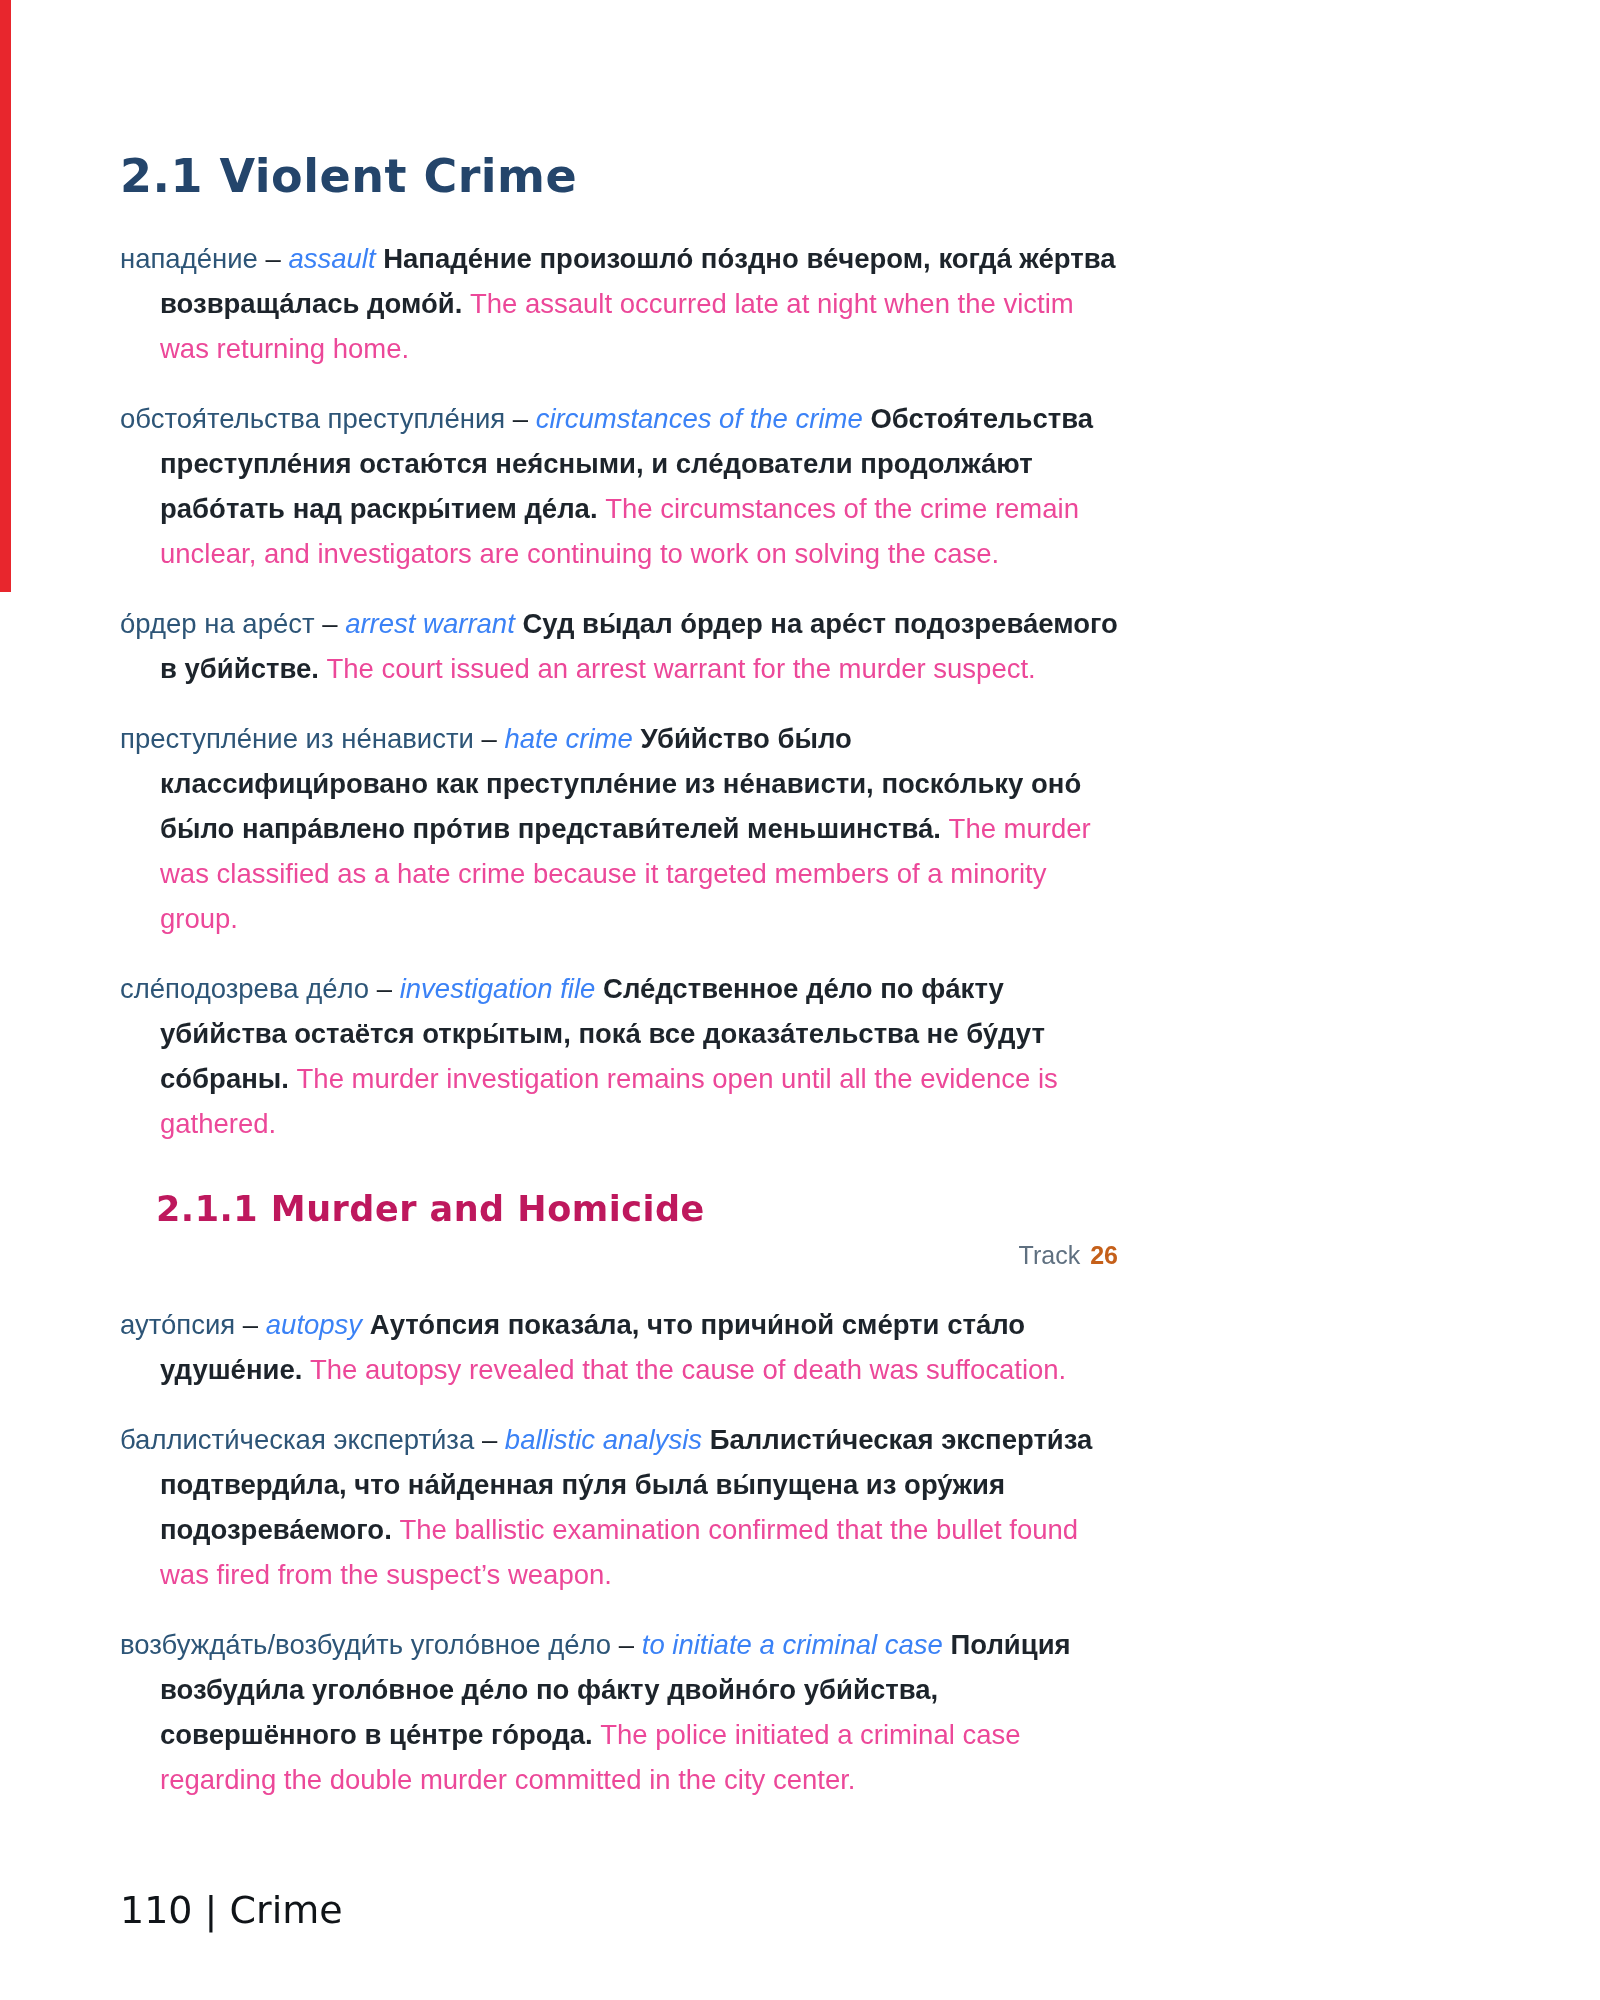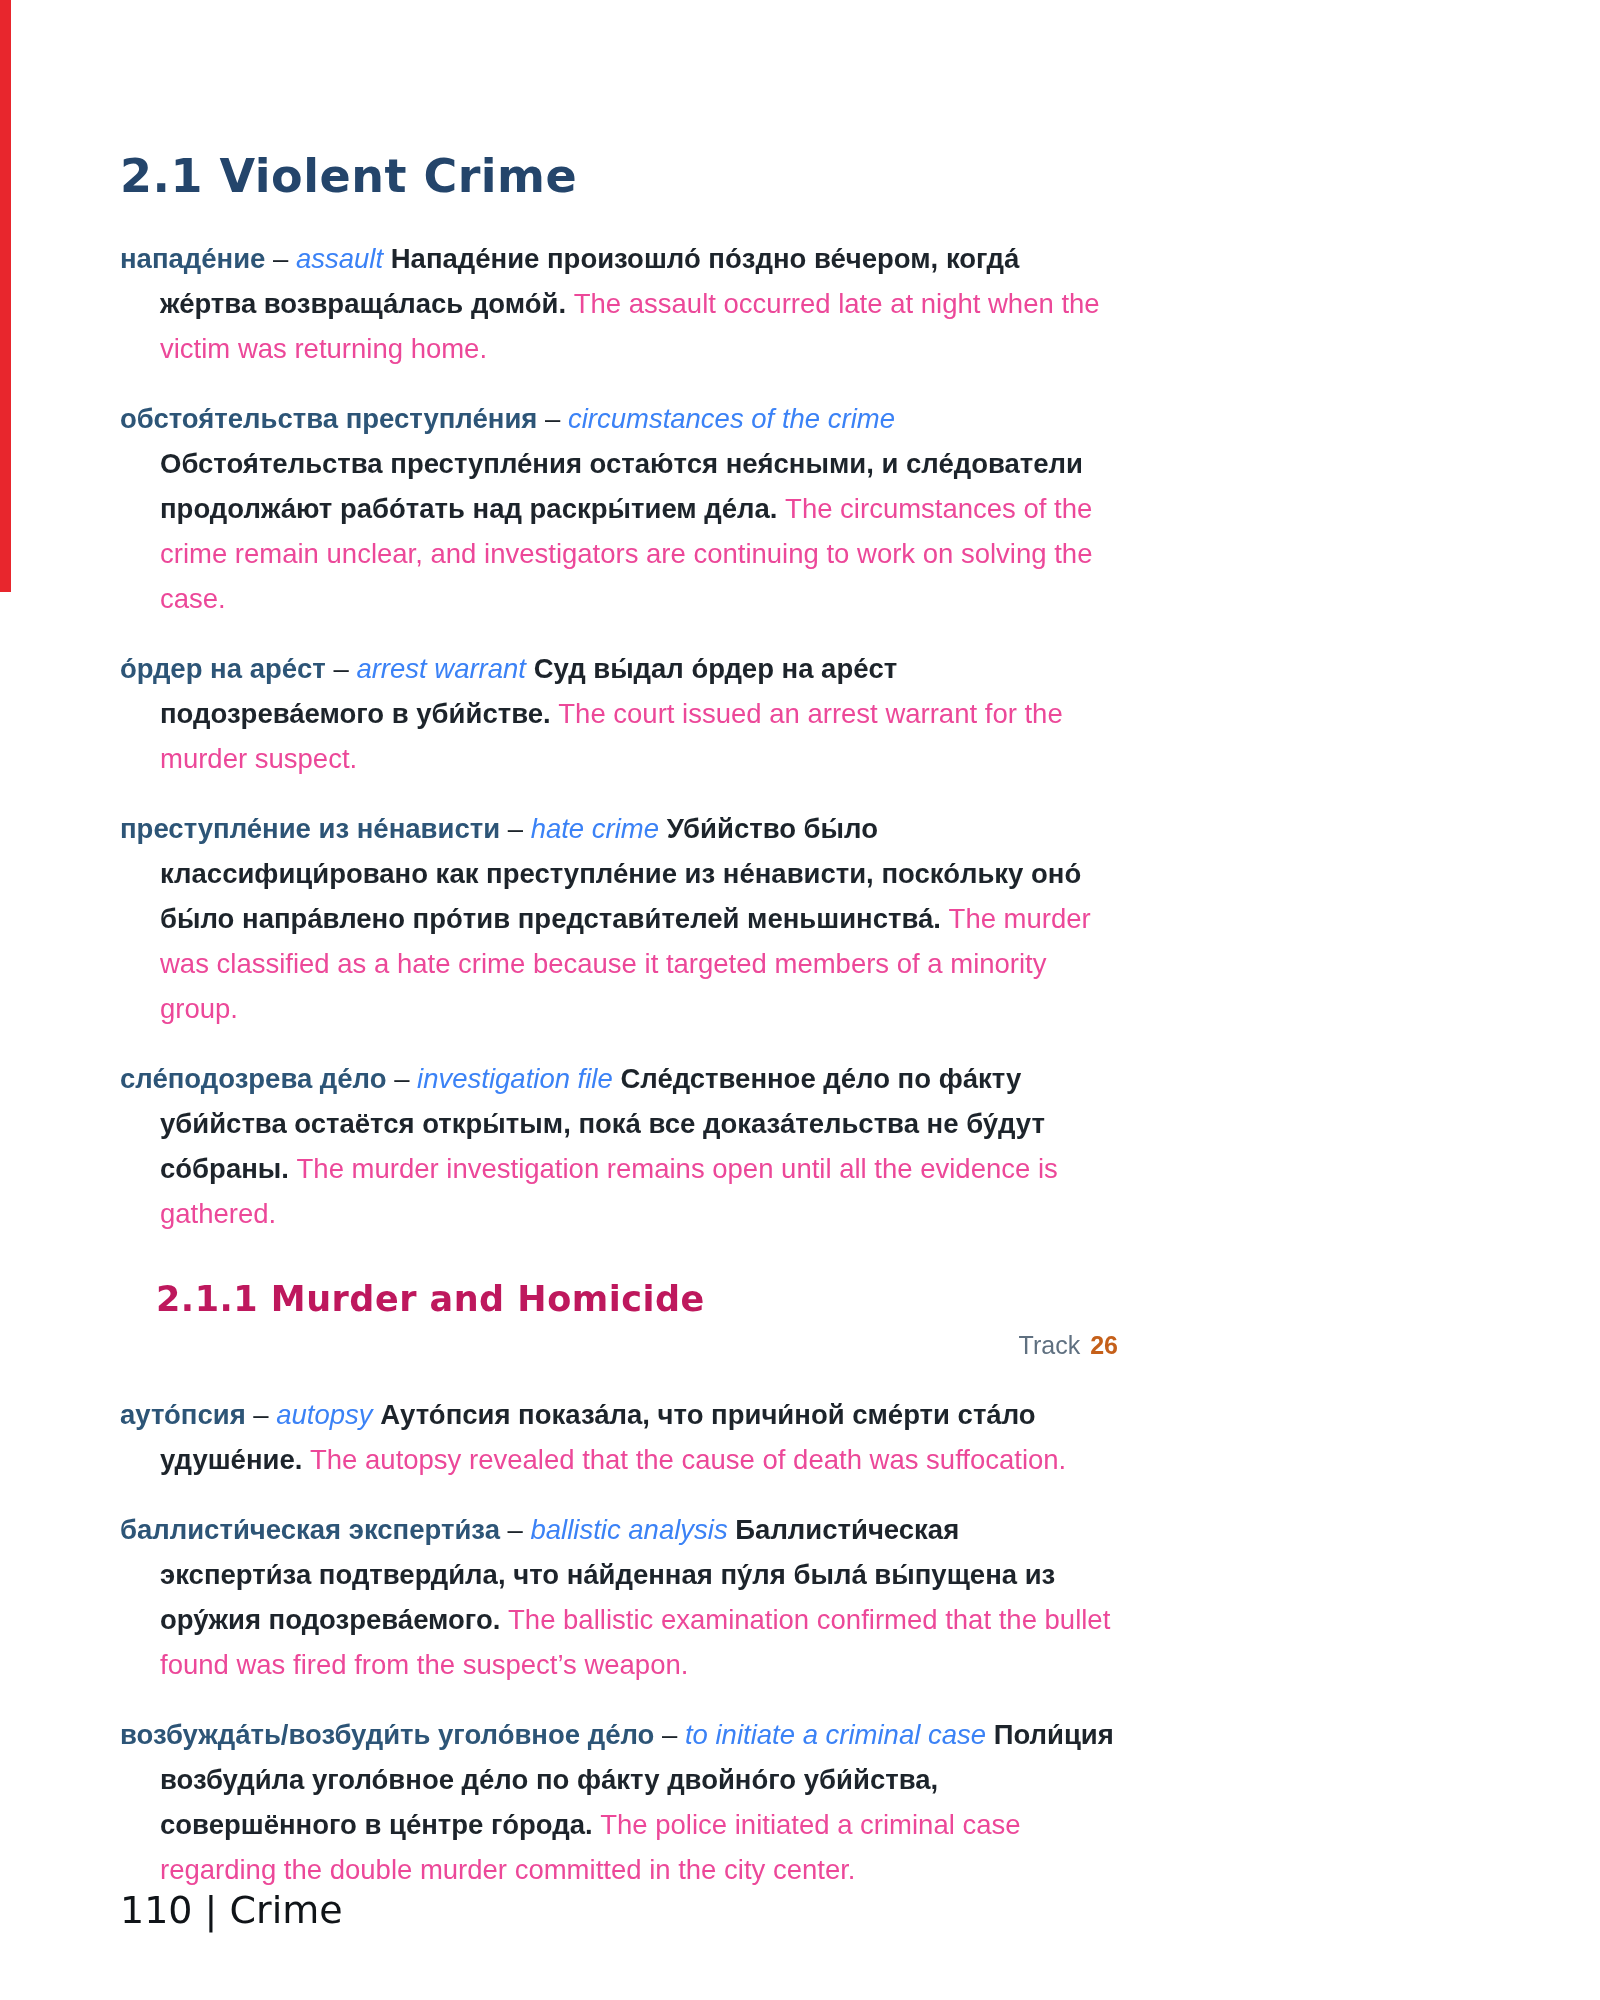--- a/index.html
+++ b/index.html
@@ -58,21 +58,21 @@
   }
   .entry {
     font-size: 27.5px;
     line-height: 45px;
     margin: 0 0 25px 0;
     padding-left: 40px;
     text-indent: -40px;
     color: #1d242b;
   }
   .headword {
-    font-weight: bold;
+    font-weight: normal;
     color: #2d5577;
   }
   .dash {
     color: #1d242b;
   }
   .translation {
     color: #3b82f6;
     font-style: italic;
   }
   .example-ru {

